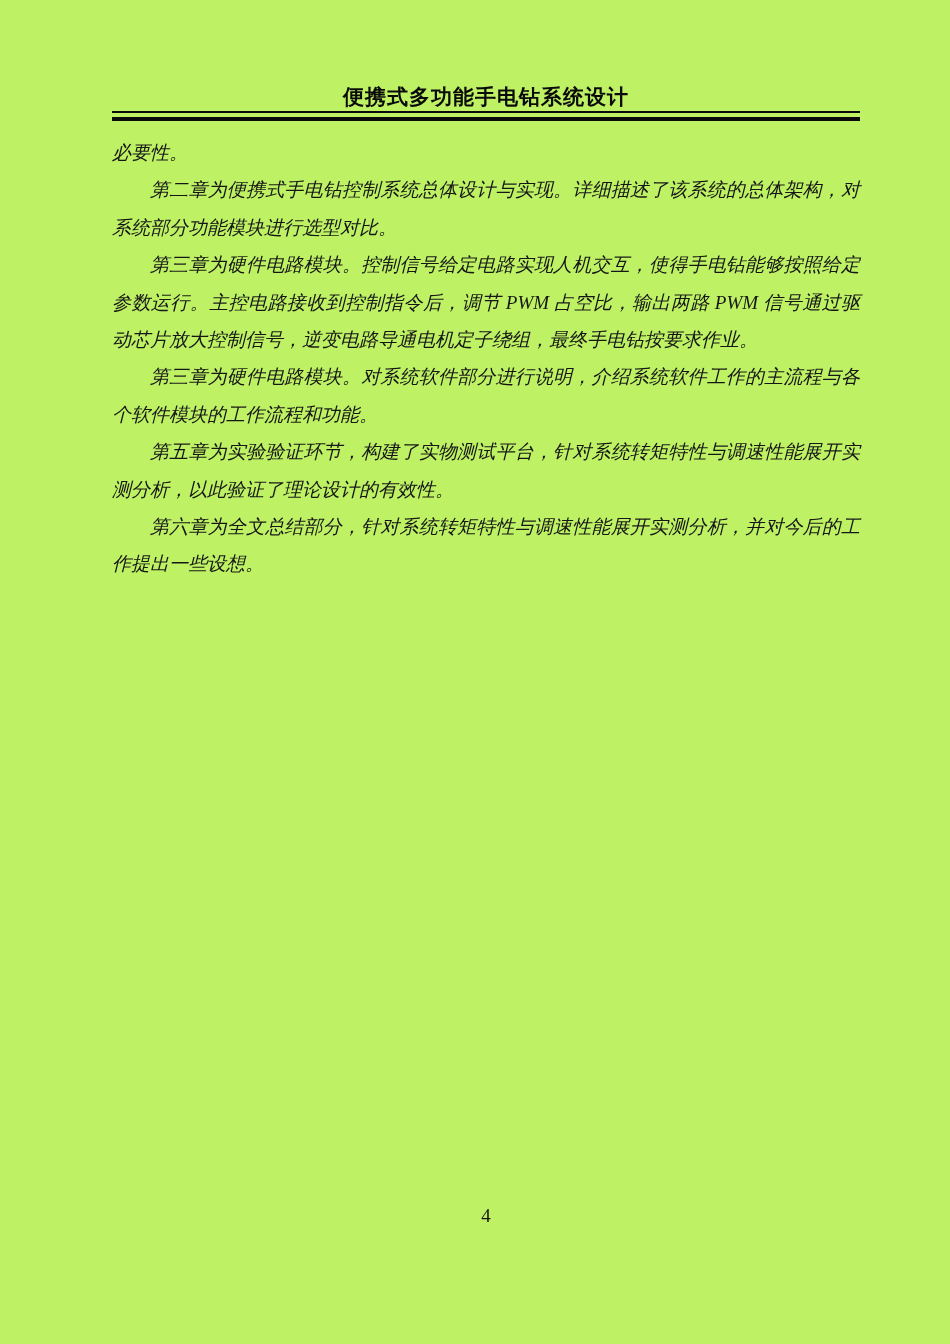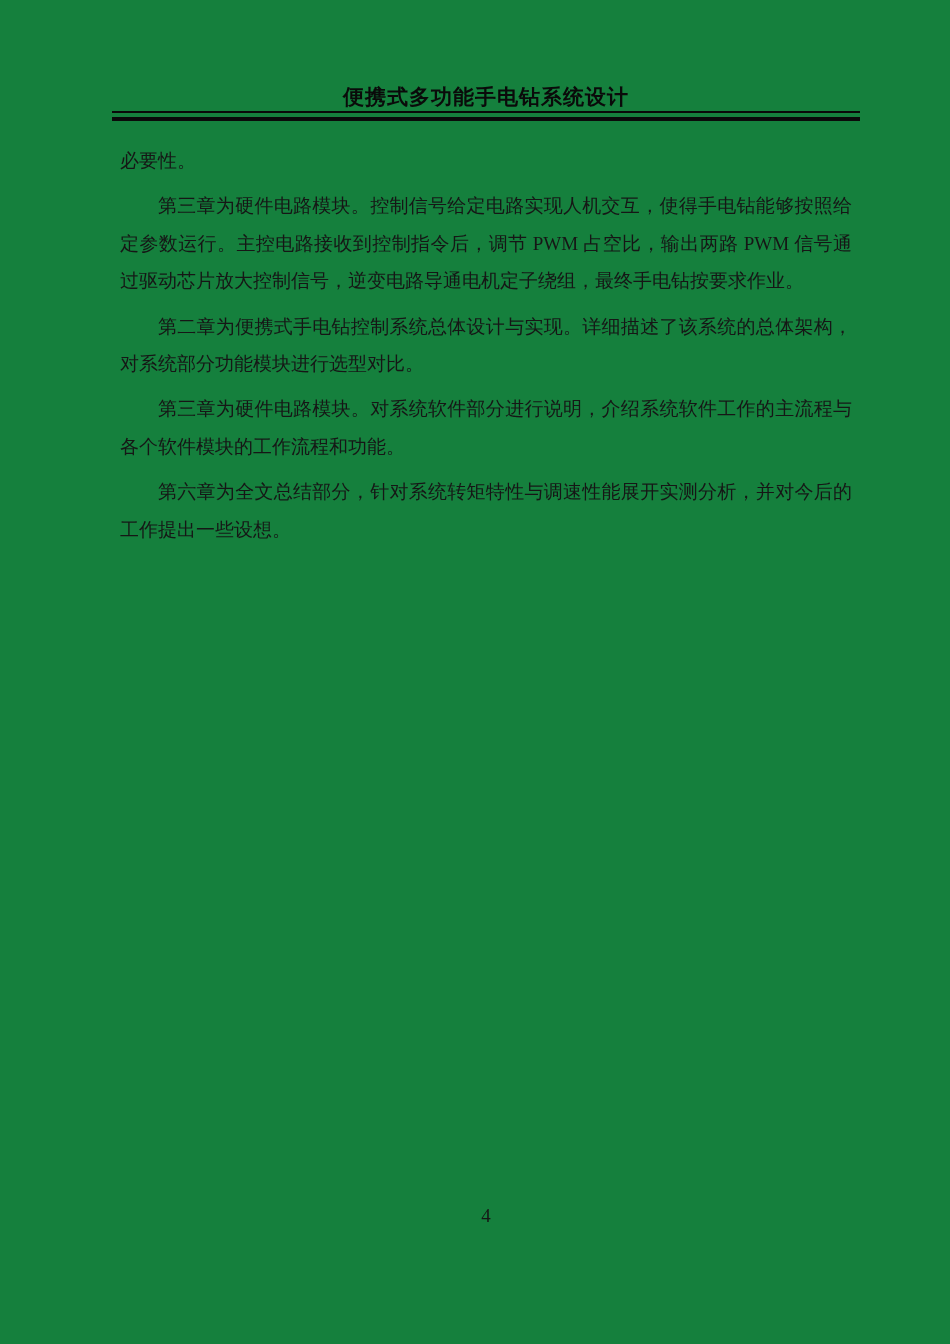--- a/index.html
+++ b/index.html
@@ -4,21 +4,21 @@
 <style>
   html, body {
     margin: 0;
     padding: 0;
     background: #ffffff;
   }
   .page {
     position: relative;
     width: 950px;
     height: 1344px;
-    background: #15803d;
+    background: #bef264;
     overflow: hidden;
     font-family: "Liberation Serif", "DejaVu Serif", serif;
     color: #161616;
   }
   .doc-column {
     position: absolute;
     left: 112px;
     width: 748px;
     top: 0;
   }
@@ -52,22 +52,23 @@
     position: absolute;
     top: 134px;
     left: 0;
     width: 100%;
     font-size: 19px;
     line-height: 37.4px;
     text-align: justify;
     text-justify: inter-ideograph;
   }
   .doc-body p {
-    margin: 8px;
+    margin: 0;
     text-indent: 38px;
+    font-style: italic;
   }
   .doc-body p.no-indent {
     text-indent: 0;
   }
   .page-footer {
     position: absolute;
     top: 1205px;
     left: 0;
     width: 100%;
     text-align: center;
@@ -82,23 +83,24 @@
   <div class="doc-column">
 
     <div class="page-header">
       <div class="header-title">便携式多功能手电钻系统设计</div>
       <div class="header-rule-thin"></div>
       <div class="header-rule-thick"></div>
     </div>
 
     <div class="doc-body">
       <p class="no-indent">必要性。</p>
+      <p>第二章为便携式手电钻控制系统总体设计与实现。详细描述了该系统的总体架构，对系统部分功能模块进行选型对比。</p>
       <p>第三章为硬件电路模块。控制信号给定电路实现人机交互，使得手电钻能够按照给定参数运行。主控电路接收到控制指令后，调节 PWM 占空比，输出两路 PWM 信号通过驱动芯片放大控制信号，逆变电路导通电机定子绕组，最终手电钻按要求作业。</p>
-      <p>第二章为便携式手电钻控制系统总体设计与实现。详细描述了该系统的总体架构，对系统部分功能模块进行选型对比。</p>
       <p>第三章为硬件电路模块。对系统软件部分进行说明，介绍系统软件工作的主流程与各个软件模块的工作流程和功能。</p>
+      <p>第五章为实验验证环节，构建了实物测试平台，针对系统转矩特性与调速性能展开实测分析，以此验证了理论设计的有效性。</p>
       <p>第六章为全文总结部分，针对系统转矩特性与调速性能展开实测分析，并对今后的工作提出一些设想。</p>
     </div>
 
     <div class="page-footer">
       <span>4</span>
     </div>
 
   </div>
 </div>
 

